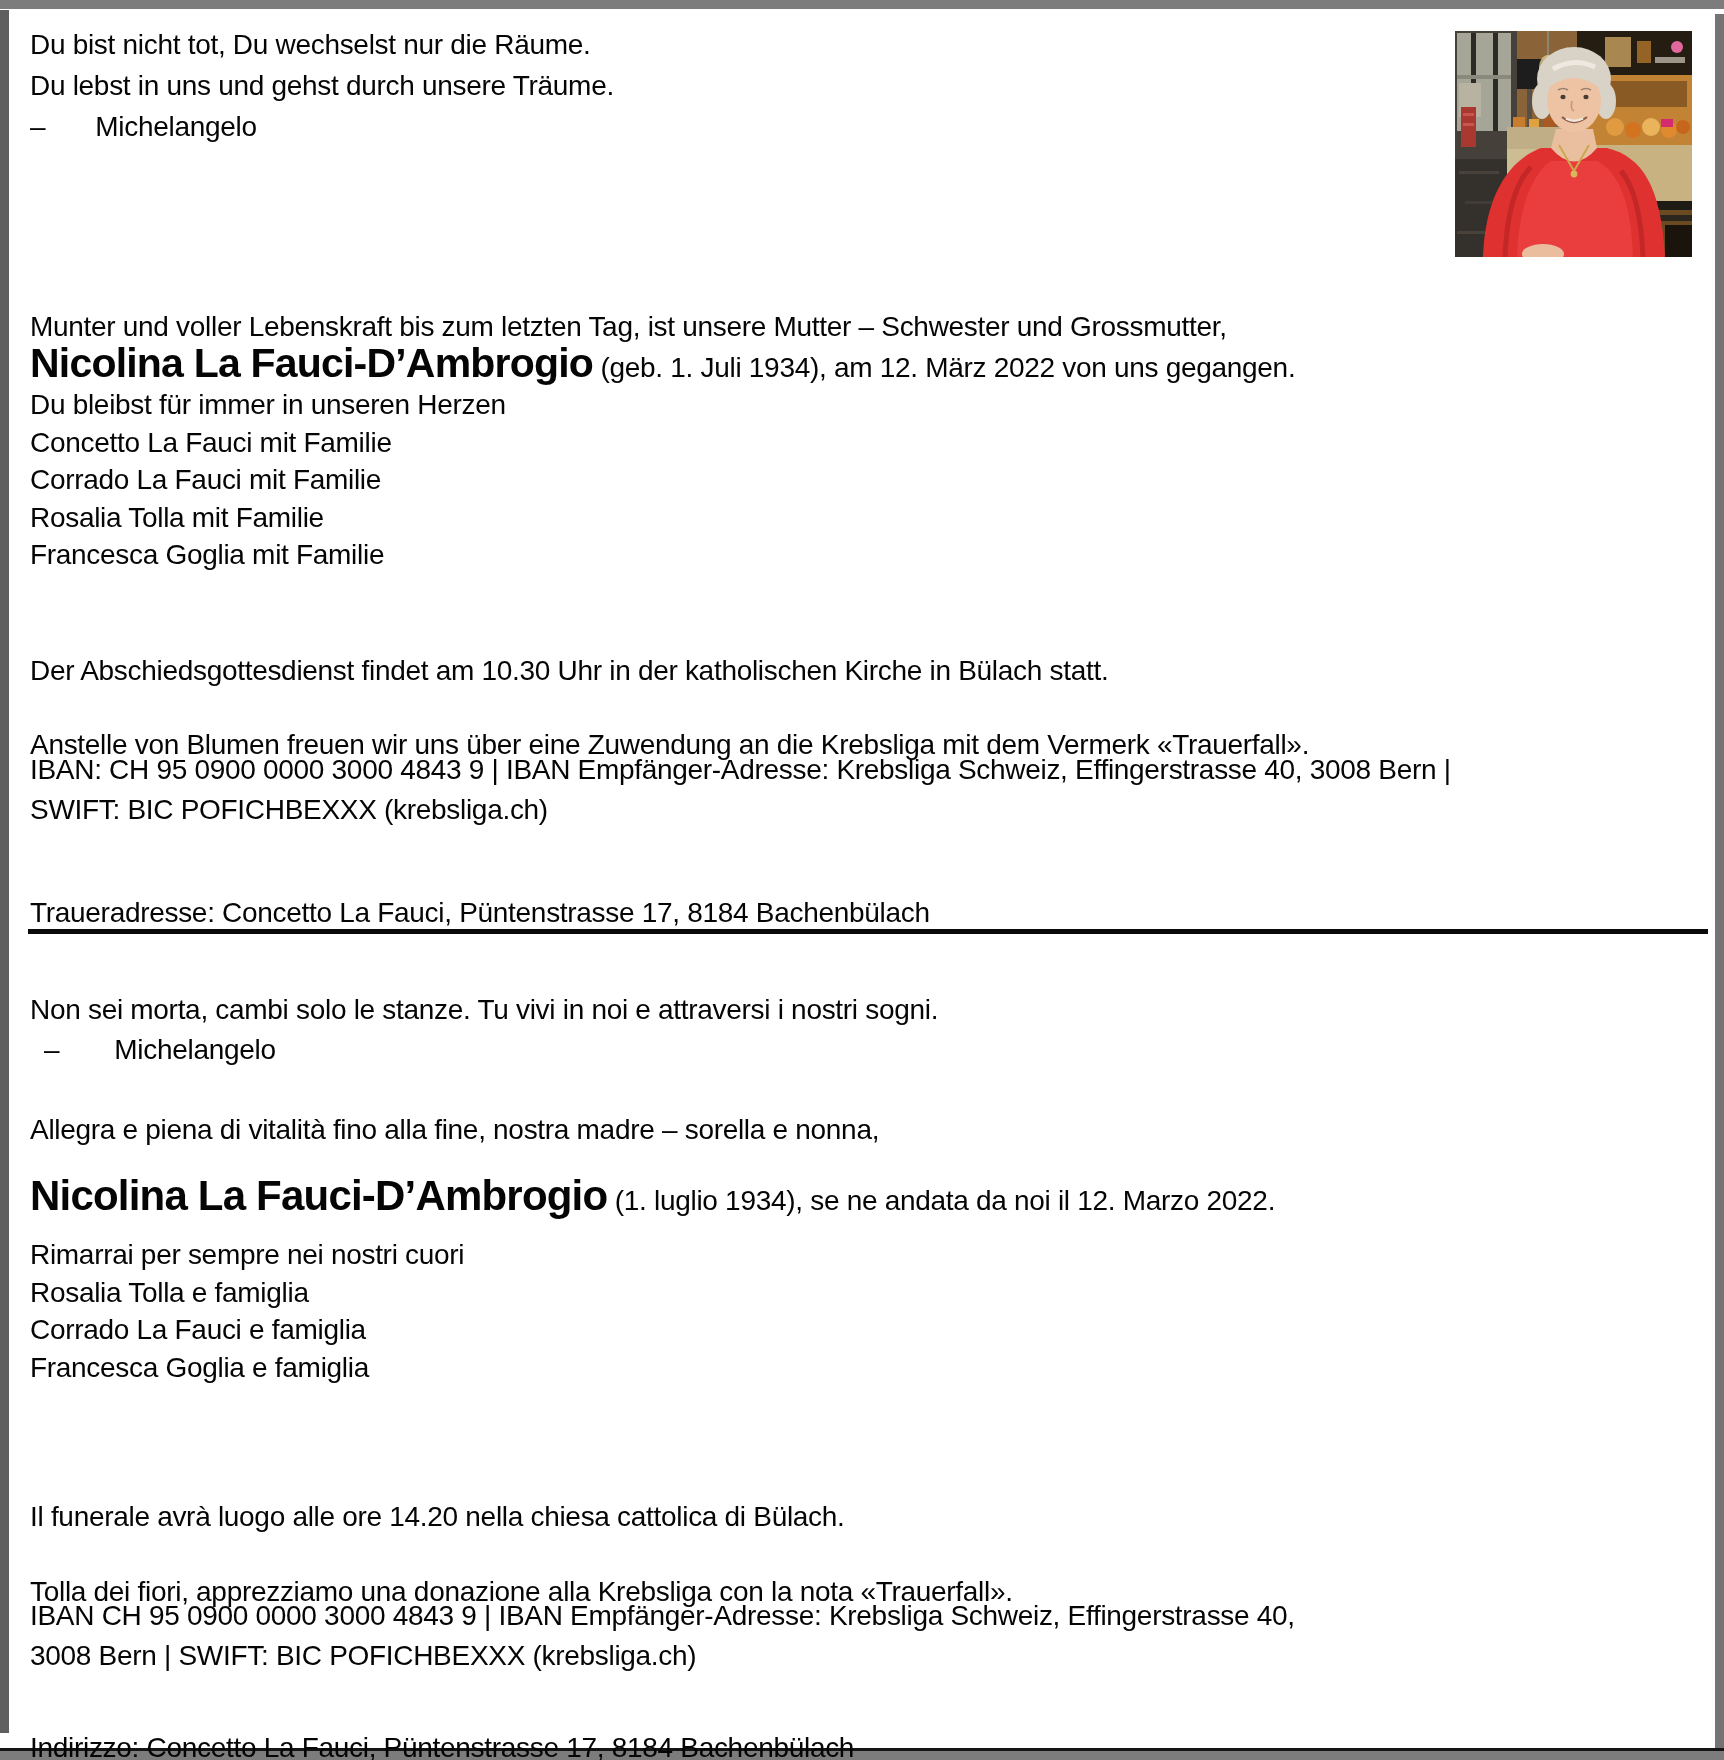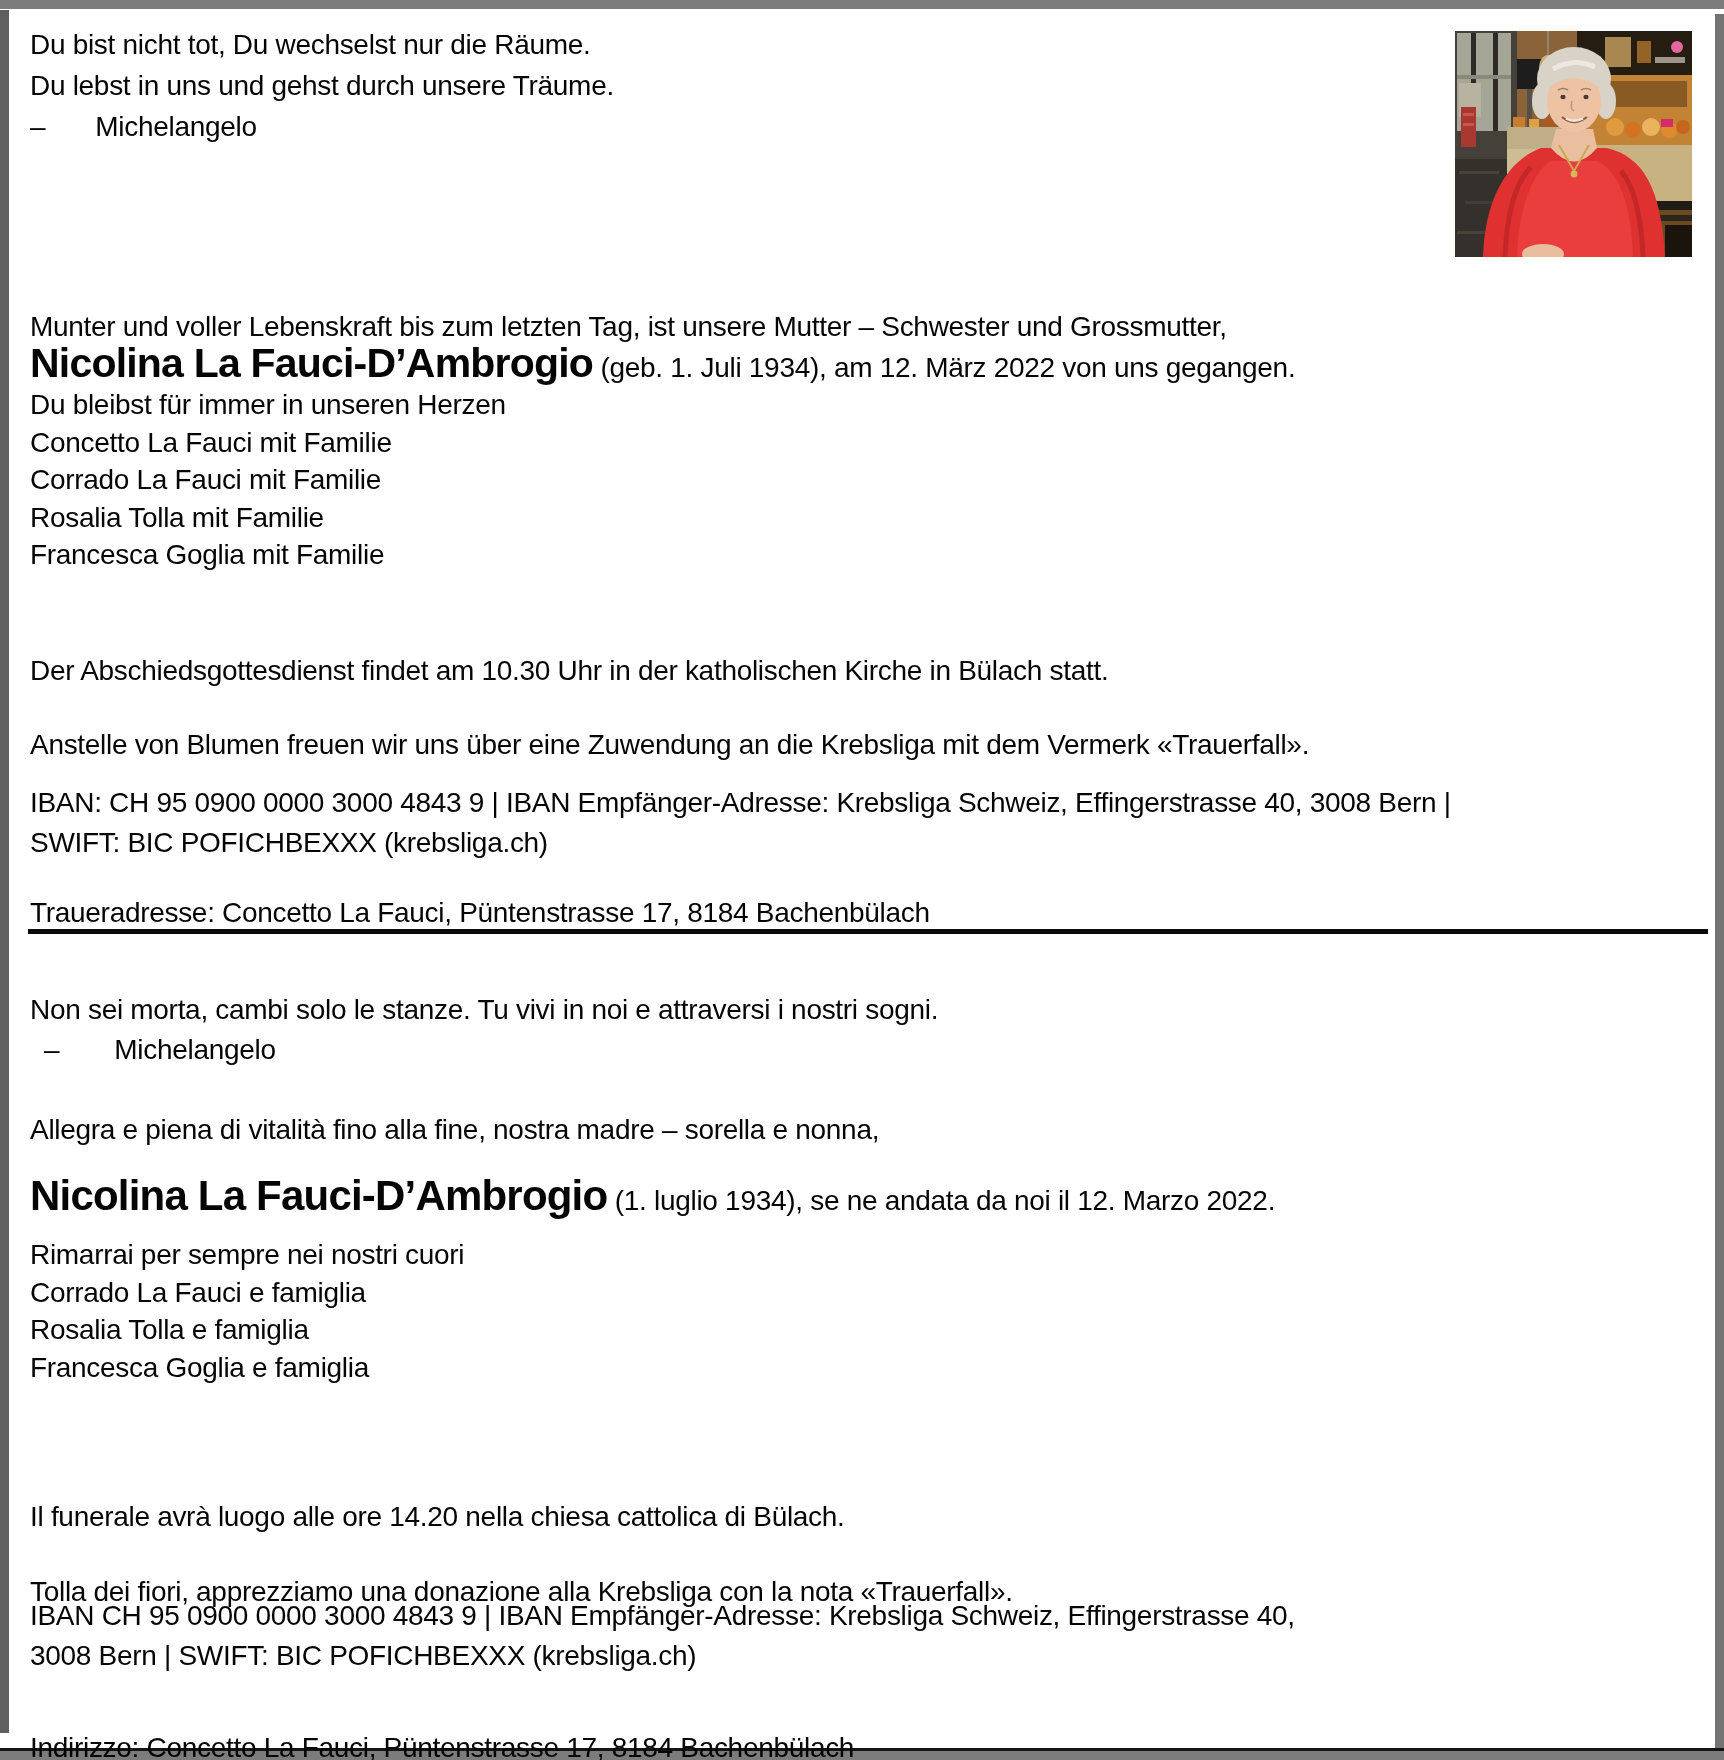--- a/index.html
+++ b/index.html
@@ -159,43 +159,43 @@
     <div class="line-item">Du bleibst für immer in unseren Herzen</div>
     <div class="line-item">Concetto La Fauci mit Familie</div>
     <div class="line-item">Corrado La Fauci mit Familie</div>
     <div class="line-item">Rosalia Tolla mit Familie</div>
     <div class="line-item">Francesca Goglia mit Familie</div>
   </div>
 
   <div class="line" style="top:616px">Der Abschiedsgottesdienst findet am 10.30 Uhr in der katholischen Kirche in Bülach statt.</div>
   <div class="line" style="top:690px">Anstelle von Blumen freuen wir uns über eine Zuwendung an die Krebsliga mit dem Vermerk «Trauerfall».</div>
 
-  <div class="multi iban" style="top:776px">
+  <div class="multi iban" style="top:743px">
     <div class="line-item">IBAN: CH 95 0900 0000 3000 4843 9 | IBAN Empfänger-Adresse: Krebsliga Schweiz, Effingerstrasse 40, 3008 Bern |</div>
     <div class="line-item">SWIFT: BIC POFICHBEXXX (krebsliga.ch)</div>
   </div>
 
   <div class="line" style="top:858px">Traueradresse: Concetto La Fauci, Püntenstrasse 17, 8184 Bachenbülach</div>
 
   <div class="divider"></div>
 
   <div class="line" style="top:955px">Non sei morta, cambi solo le stanze. Tu vivi in noi e attraversi i nostri sogni.</div>
   <div class="line attr-line attr-line-it" style="top:995px">
     <span class="dash">–</span><span class="attr-name">Michelangelo</span>
   </div>
 
   <div class="line" style="top:1075px">Allegra e piena di vitalità fino alla fine, nostra madre – sorella e nonna,</div>
   <div class="line name-line-it" style="top:1135px">
     <span class="big-name-it">Nicolina La Fauci-D’Ambrogio</span><span> (1. luglio 1934), se ne andata da noi il 12. Marzo 2022.</span>
   </div>
 
   <div class="multi" style="top:1229px">
     <div class="line-item">Rimarrai per sempre nei nostri cuori</div>
+    <div class="line-item">Rosalia Tolla e famiglia</div>
     <div class="line-item">Corrado La Fauci e famiglia</div>
-    <div class="line-item">Rosalia Tolla e famiglia</div>
     <div class="line-item">Francesca Goglia e famiglia</div>
   </div>
 
   <div class="line" style="top:1462px">Il funerale avrà luogo alle ore 14.20 nella chiesa cattolica di Bülach.</div>
   <div class="line" style="top:1537px">Tolla dei fiori, apprezziamo una donazione alla Krebsliga con la nota «Trauerfall».</div>
 
   <div class="multi iban" style="top:1589px">
     <div class="line-item">IBAN CH 95 0900 0000 3000 4843 9 | IBAN Empfänger-Adresse: Krebsliga Schweiz, Effingerstrasse 40,</div>
     <div class="line-item">3008 Bern | SWIFT: BIC POFICHBEXXX (krebsliga.ch)</div>
   </div>

